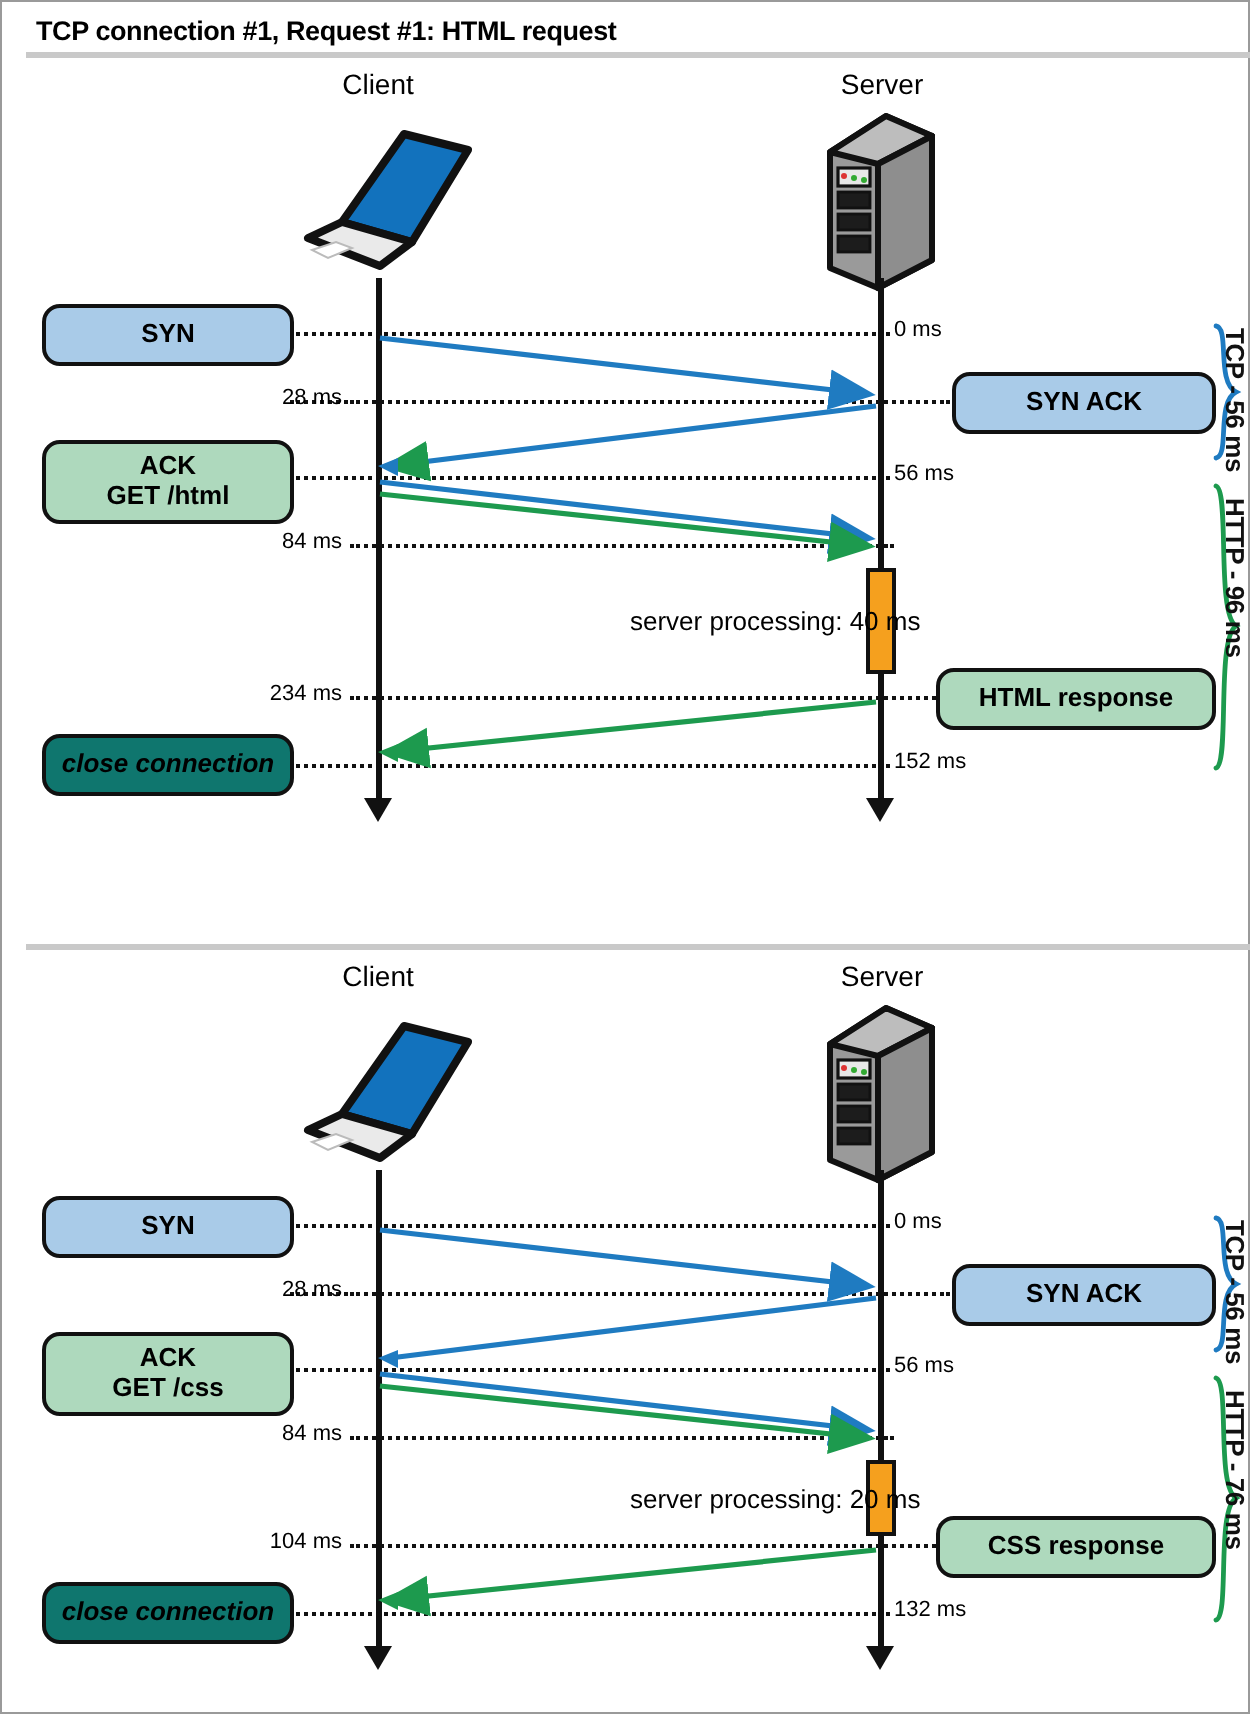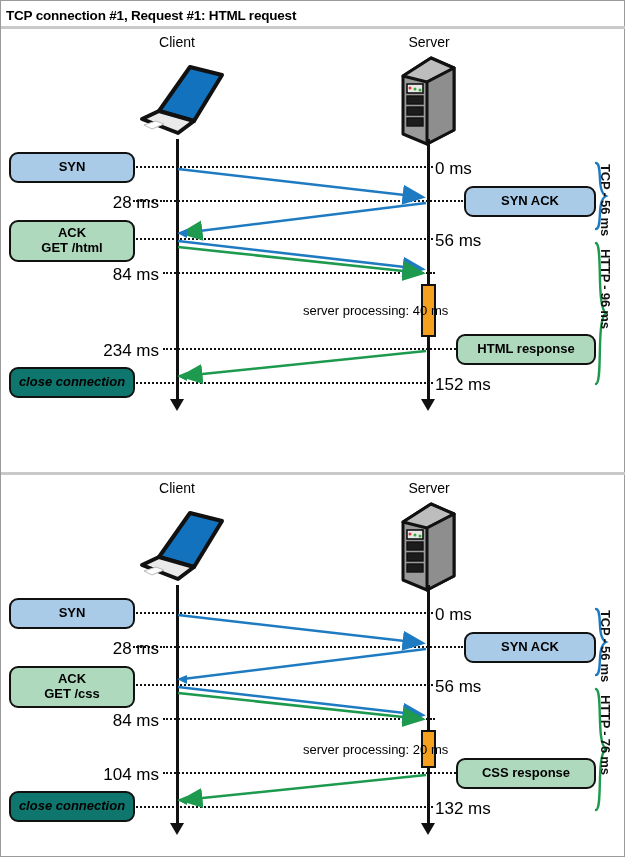--- a/index.html
+++ b/index.html
@@ -2,21 +2,21 @@
 <html><head>
 <meta charset="utf-8">
 <style>
   html,body{margin:0;padding:0;background:#ffffff;}
   body{
     width:625px;height:857px;position:relative;overflow:hidden;
     font-family:"Liberation Sans","DejaVu Sans",sans-serif;
     color:#000;
   }
   .page{position:absolute;left:0;top:0;width:625px;height:857px;border:1px solid #9a9a9a;box-sizing:border-box;}
-  .section{position:absolute;left:0;width:507px;}
+  .section{position:absolute;left:12px;width:507px;}
   .sec1{top:0;height:445px;}
   .sec2{top:446px;height:411px;}
 
   .sec-header{
     position:absolute;left:0;top:0;width:625px;height:28px;
     font-size:13.5px;font-weight:bold;letter-spacing:-0.2px;
     display:flex;align-items:center;
   }
   .sec-header .txt{padding-left:5px;}
   .hr-thick{position:absolute;left:0;width:625px;height:3px;background:#c9c9c9;}
@@ -29,21 +29,21 @@
   .arrowhead-down{
     position:absolute;width:0;height:0;
     border-left:7px solid transparent;border-right:7px solid transparent;
     border-top:12px solid #111;
   }
 
   .dotline{
     position:absolute;height:0;border-top:2px dotted #111;
   }
 
-  .tlabel{position:absolute;font-size:17px;color:#000;white-space:nowrap;}
+  .tlabel{position:absolute;font-size:11px;color:#000;white-space:nowrap;}
   .tlabel.r{text-align:right;}
 
   .msgbox{
     position:absolute;border:2.2px solid #111;border-radius:9px;
     display:flex;align-items:center;justify-content:center;
     font-size:13px;font-weight:bold;text-align:center;line-height:1.12;
     box-sizing:border-box;
   }
   .msgbox.blue{background:#a9cbe8;}
   .msgbox.green{background:#aed9bd;}

